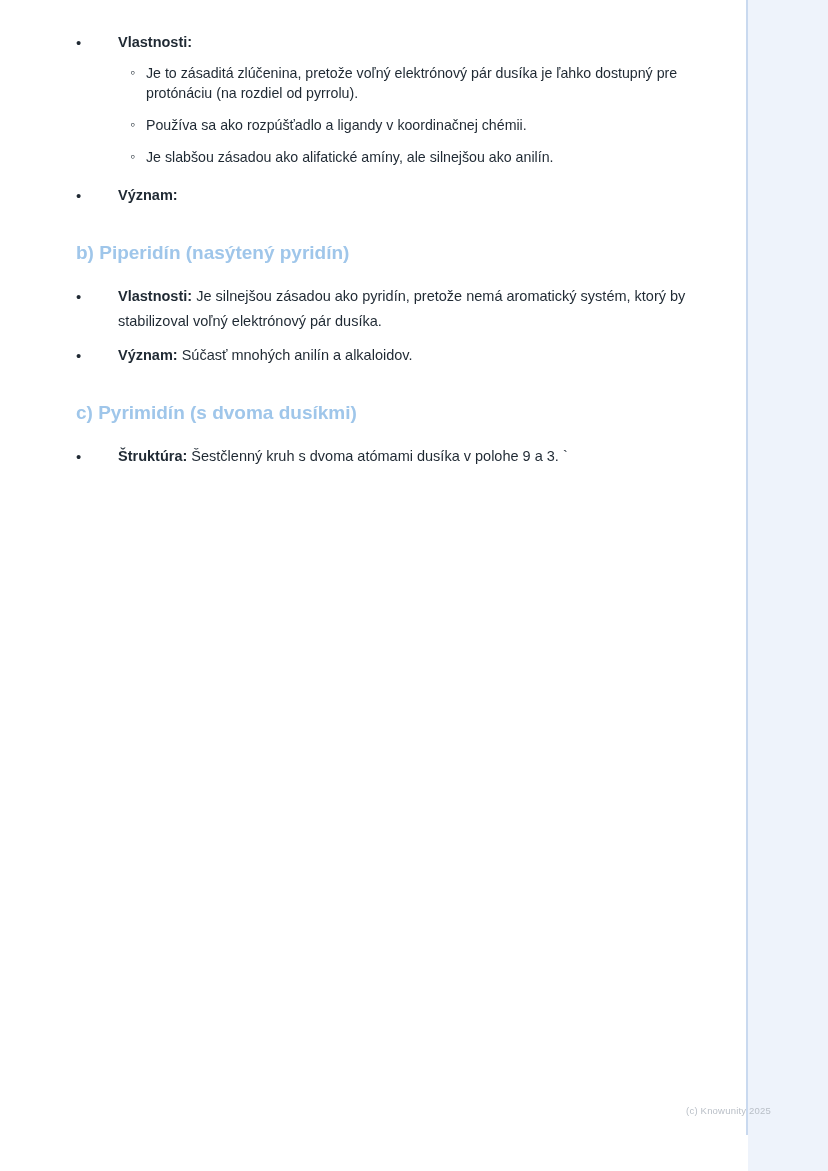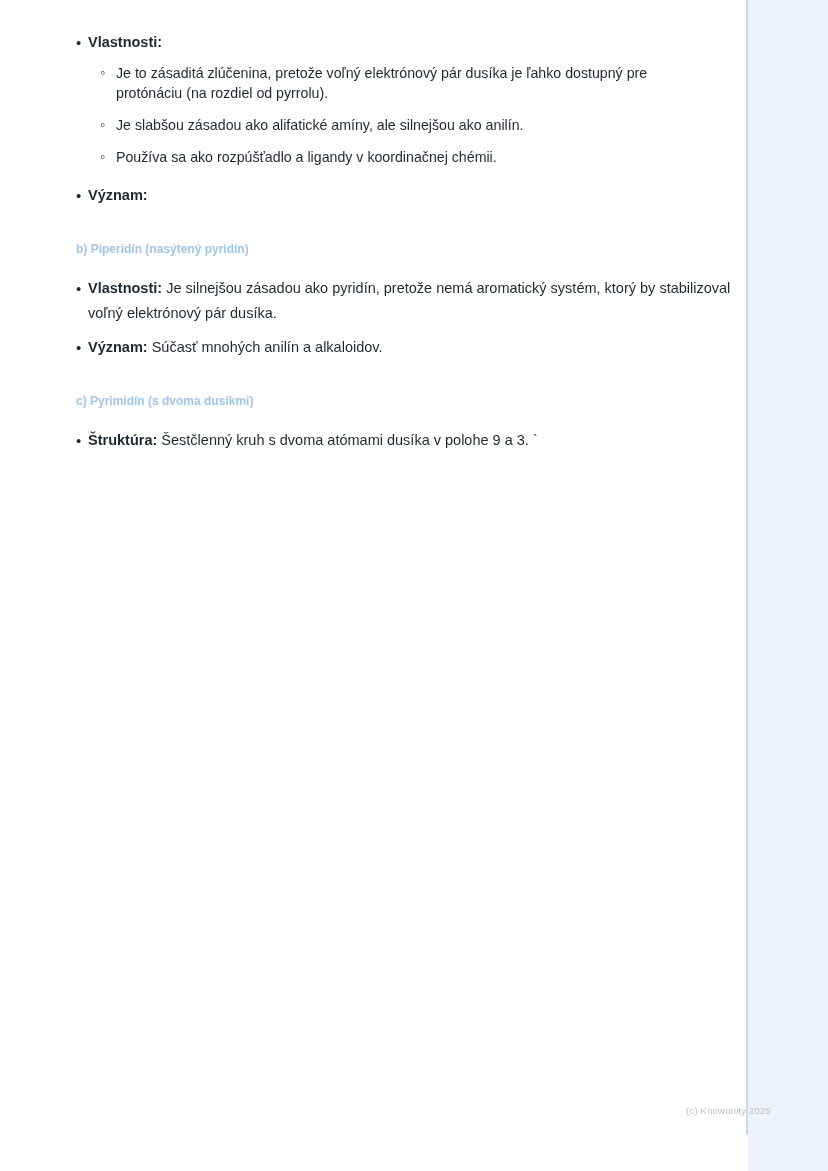--- a/index.html
+++ b/index.html
@@ -43,21 +43,21 @@
     box-sizing: border-box;
   }
 
   ul.level1 {
     list-style: none;
     margin: 0;
     padding: 0;
   }
   ul.level1 > li {
     position: relative;
-    padding-left: 88px;
+    padding-left: 118px;
     margin-bottom: 16px;
     font-size: 14.5px;
     line-height: 25px;
   }
   ul.level1 > li::before {
     content: "•";
     position: absolute;
     left: 76px;
     top: 0;
     font-size: 15px;
@@ -95,21 +95,21 @@
   ul.level2 > li:last-child {
     margin-bottom: 0;
   }
 
   .bold-lead {
     font-weight: bold;
   }
 
   h3.section-heading {
     color: #9fc6ea;
-    font-size: 12px;
+    font-size: 19px;
     font-weight: bold;
     margin: 34px 0 20px 0;
     padding-left: 76px;
   }
 
   .footer-note {
     position: absolute;
     right: 57px;
     bottom: 55px;
     font-size: 9.5px;
@@ -123,22 +123,22 @@
 <div class="page-rail"></div>
 <div class="page-rail-line"></div>
 
 <div class="content">
 
   <ul class="level1">
     <li>
       <span class="bold-lead line">Vlastnosti:</span>
       <ul class="level2">
         <li>Je to zásaditá zlúčenina, pretože voľný elektrónový pár dusíka je ľahko dostupný pre protónáciu (na rozdiel od pyrrolu).</li>
+        <li>Používa sa ako rozpúšťadlo a ligandy v koordinačnej chémii.</li>
         <li>Je slabšou zásadou ako alifatické amíny, ale silnejšou ako anilín.</li>
-        <li>Používa sa ako rozpúšťadlo a ligandy v koordinačnej chémii.</li>
       </ul>
     </li>
     <li>
       <span class="bold-lead line">Význam:</span>
     </li>
   </ul>
 
   <h3 class="section-heading">b) Piperidín (nasýtený pyridín)</h3>
 
   <ul class="level1">

